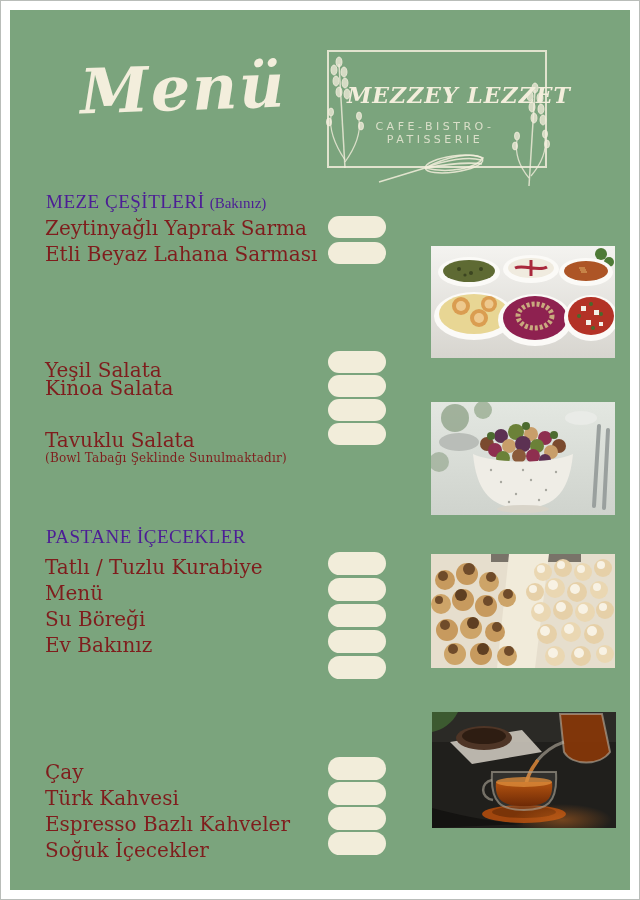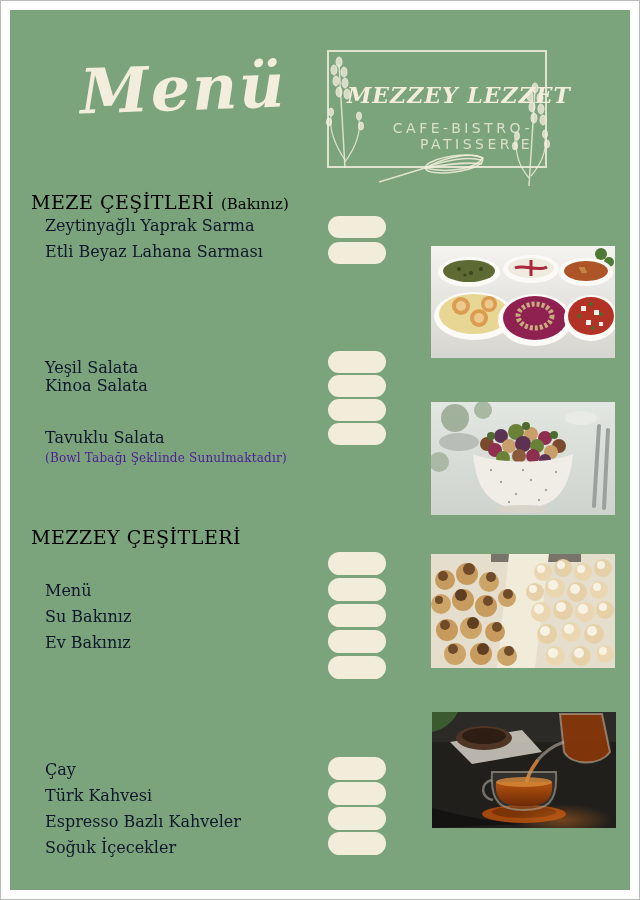--- a/index.html
+++ b/index.html
@@ -28,39 +28,39 @@
     left:317px;top:40px;width:220px;height:118px;
     border:2px solid rgba(243,238,220,.85);
     box-sizing:border-box;
   }
   #logo-name{
     position:absolute;left:18px;right:10px;top:30px;text-align:center;
     font-size:22px;font-style:italic;font-weight:bold;
     color:#F3EEDC;letter-spacing:1px;white-space:nowrap;
   }
   #logo-tagline{
-    position:absolute;left:0;right:12px;top:68px;text-align:right;
+    position:absolute;left:0;right:4px;top:68px;text-align:center;
     font-family:"DejaVu Sans","Liberation Sans",sans-serif;
-    font-size:14px;letter-spacing:3.5px;color:rgba(243,238,220,.8);
+    font-size:11px;letter-spacing:3.5px;color:rgba(243,238,220,.8);
   }
   .logo-deco{position:absolute;}
 
   
   .section-header{
-    left:21px;
-    font-size:19px;color:#000000;letter-spacing:.5px;white-space:nowrap;
+    left:36px;
+    font-size:19px;color:#4c1d95;letter-spacing:.5px;white-space:nowrap;font-family:Liberation Serif, serif;
   }
   .header-note{font-size:15px;letter-spacing:0;}
   .menu-item{
     left:35px;
-    font-size:16px;color:#0f172a;white-space:nowrap;
+    font-size:20px;color:#7f1d1d;white-space:nowrap;
   }
   .menu-note{
     left:35px;
-    font-size:12px;color:#4c1d95;white-space:nowrap;letter-spacing:.2px;
+    font-size:12px;color:#7f1d1d;white-space:nowrap;letter-spacing:.2px;
   }
   .price-pill{
     left:318px;width:58px;height:22px;border-radius:12px;
     background:#F2EDDA;
   }
   .photo{overflow:hidden;}
   .photo svg{display:block;}
 </style>
 </head>
 <body>
@@ -257,24 +257,25 @@
           <circle cx="125" cy="70" r="1.2"></circle>
         <circle cx="92" cy="68" r="1.2"></circle>
           <circle cx="78" cy="100" r="1.2"></circle>
           <circle cx="108" cy="98" r="1.2"></circle>
       </g>
       <ellipse cx="92" cy="107" rx="26" ry="4" fill="#d8d4c9"></ellipse>
     </svg>
   </div>
 
   <div class="abs section-header" style="top:516px">
-    <span>MEZZEY ÇEŞİTLERİ</span>
-  </div>
+    <span>PASTANE İÇECEKLER</span>
+  </div>
+  <div class="abs menu-item" style="top:545px">Tatlı / Tuzlu Kurabiye</div>
   <div class="abs menu-item" style="top:571px">Menü</div>
-  <div class="abs menu-item" style="top:597px">Su Bakınız</div>
+  <div class="abs menu-item" style="top:597px">Su Böreği</div>
   <div class="abs menu-item" style="top:623px">Ev Bakınız</div>
   <div class="abs price-pill" style="top:542px;height:23px"></div>
   <div class="abs price-pill" style="top:568px;height:23px"></div>
   <div class="abs price-pill" style="top:594px;height:23px"></div>
   <div class="abs price-pill" style="top:620px;height:23px"></div>
   <div class="abs price-pill" style="top:646px;height:23px"></div>
 
   <div class="abs photo" style="left:421px;top:544px;width:184px;height:114px">
     <svg width="184" height="114" viewBox="0 0 184 114">
       <rect width="184" height="114" fill="#e6decd"></rect>

